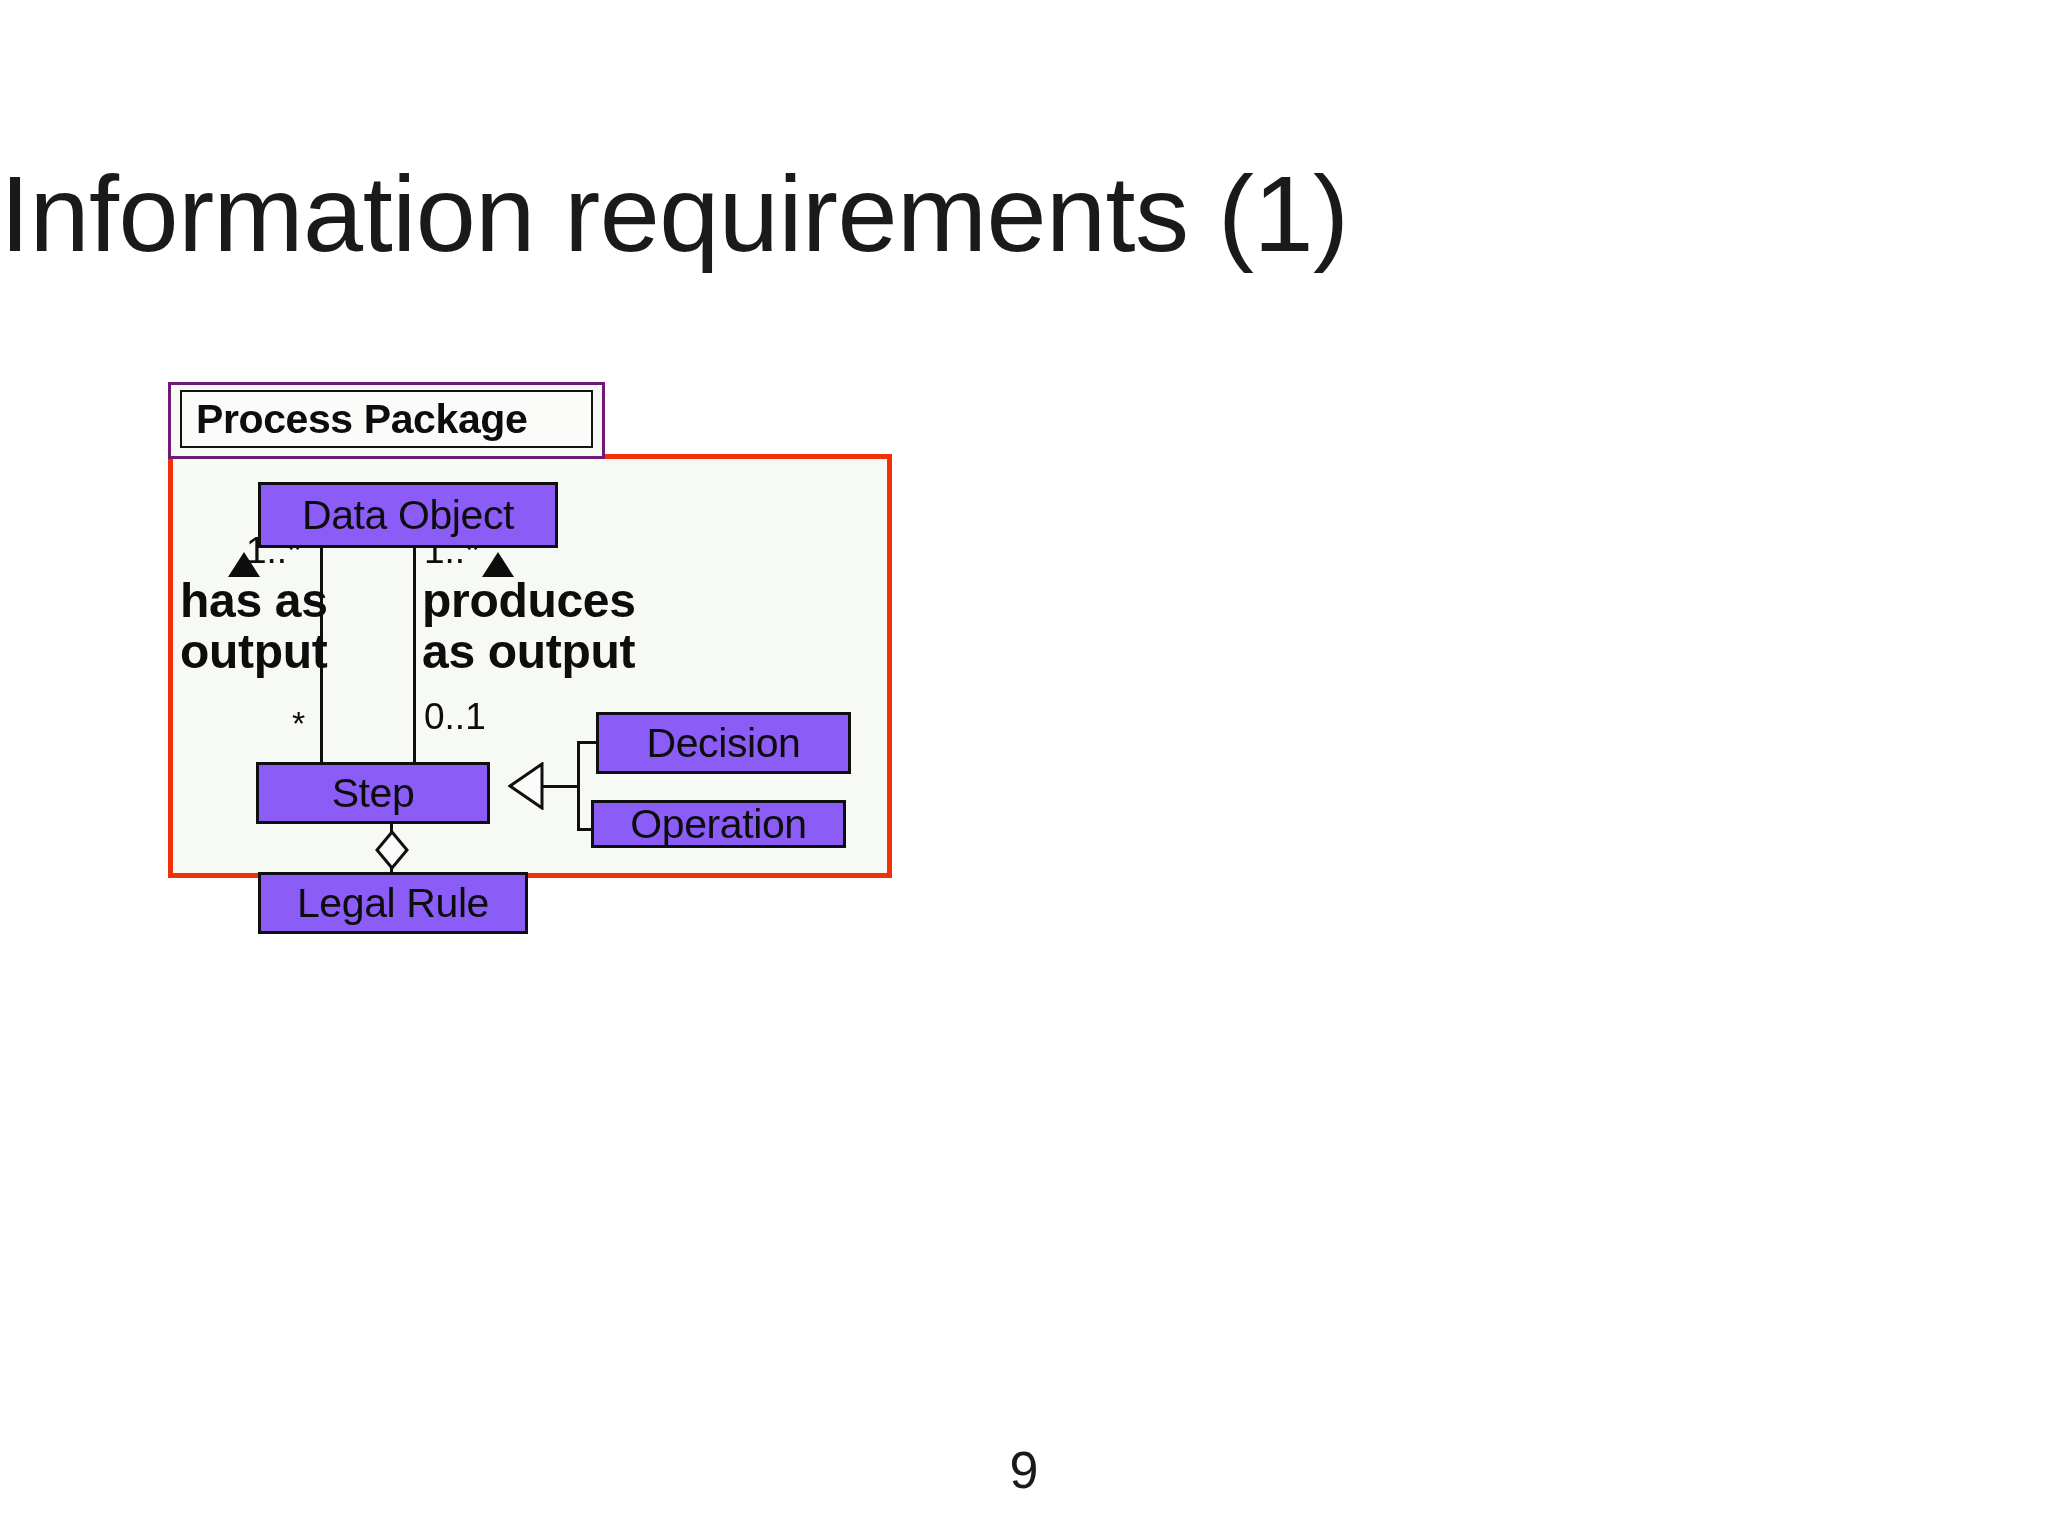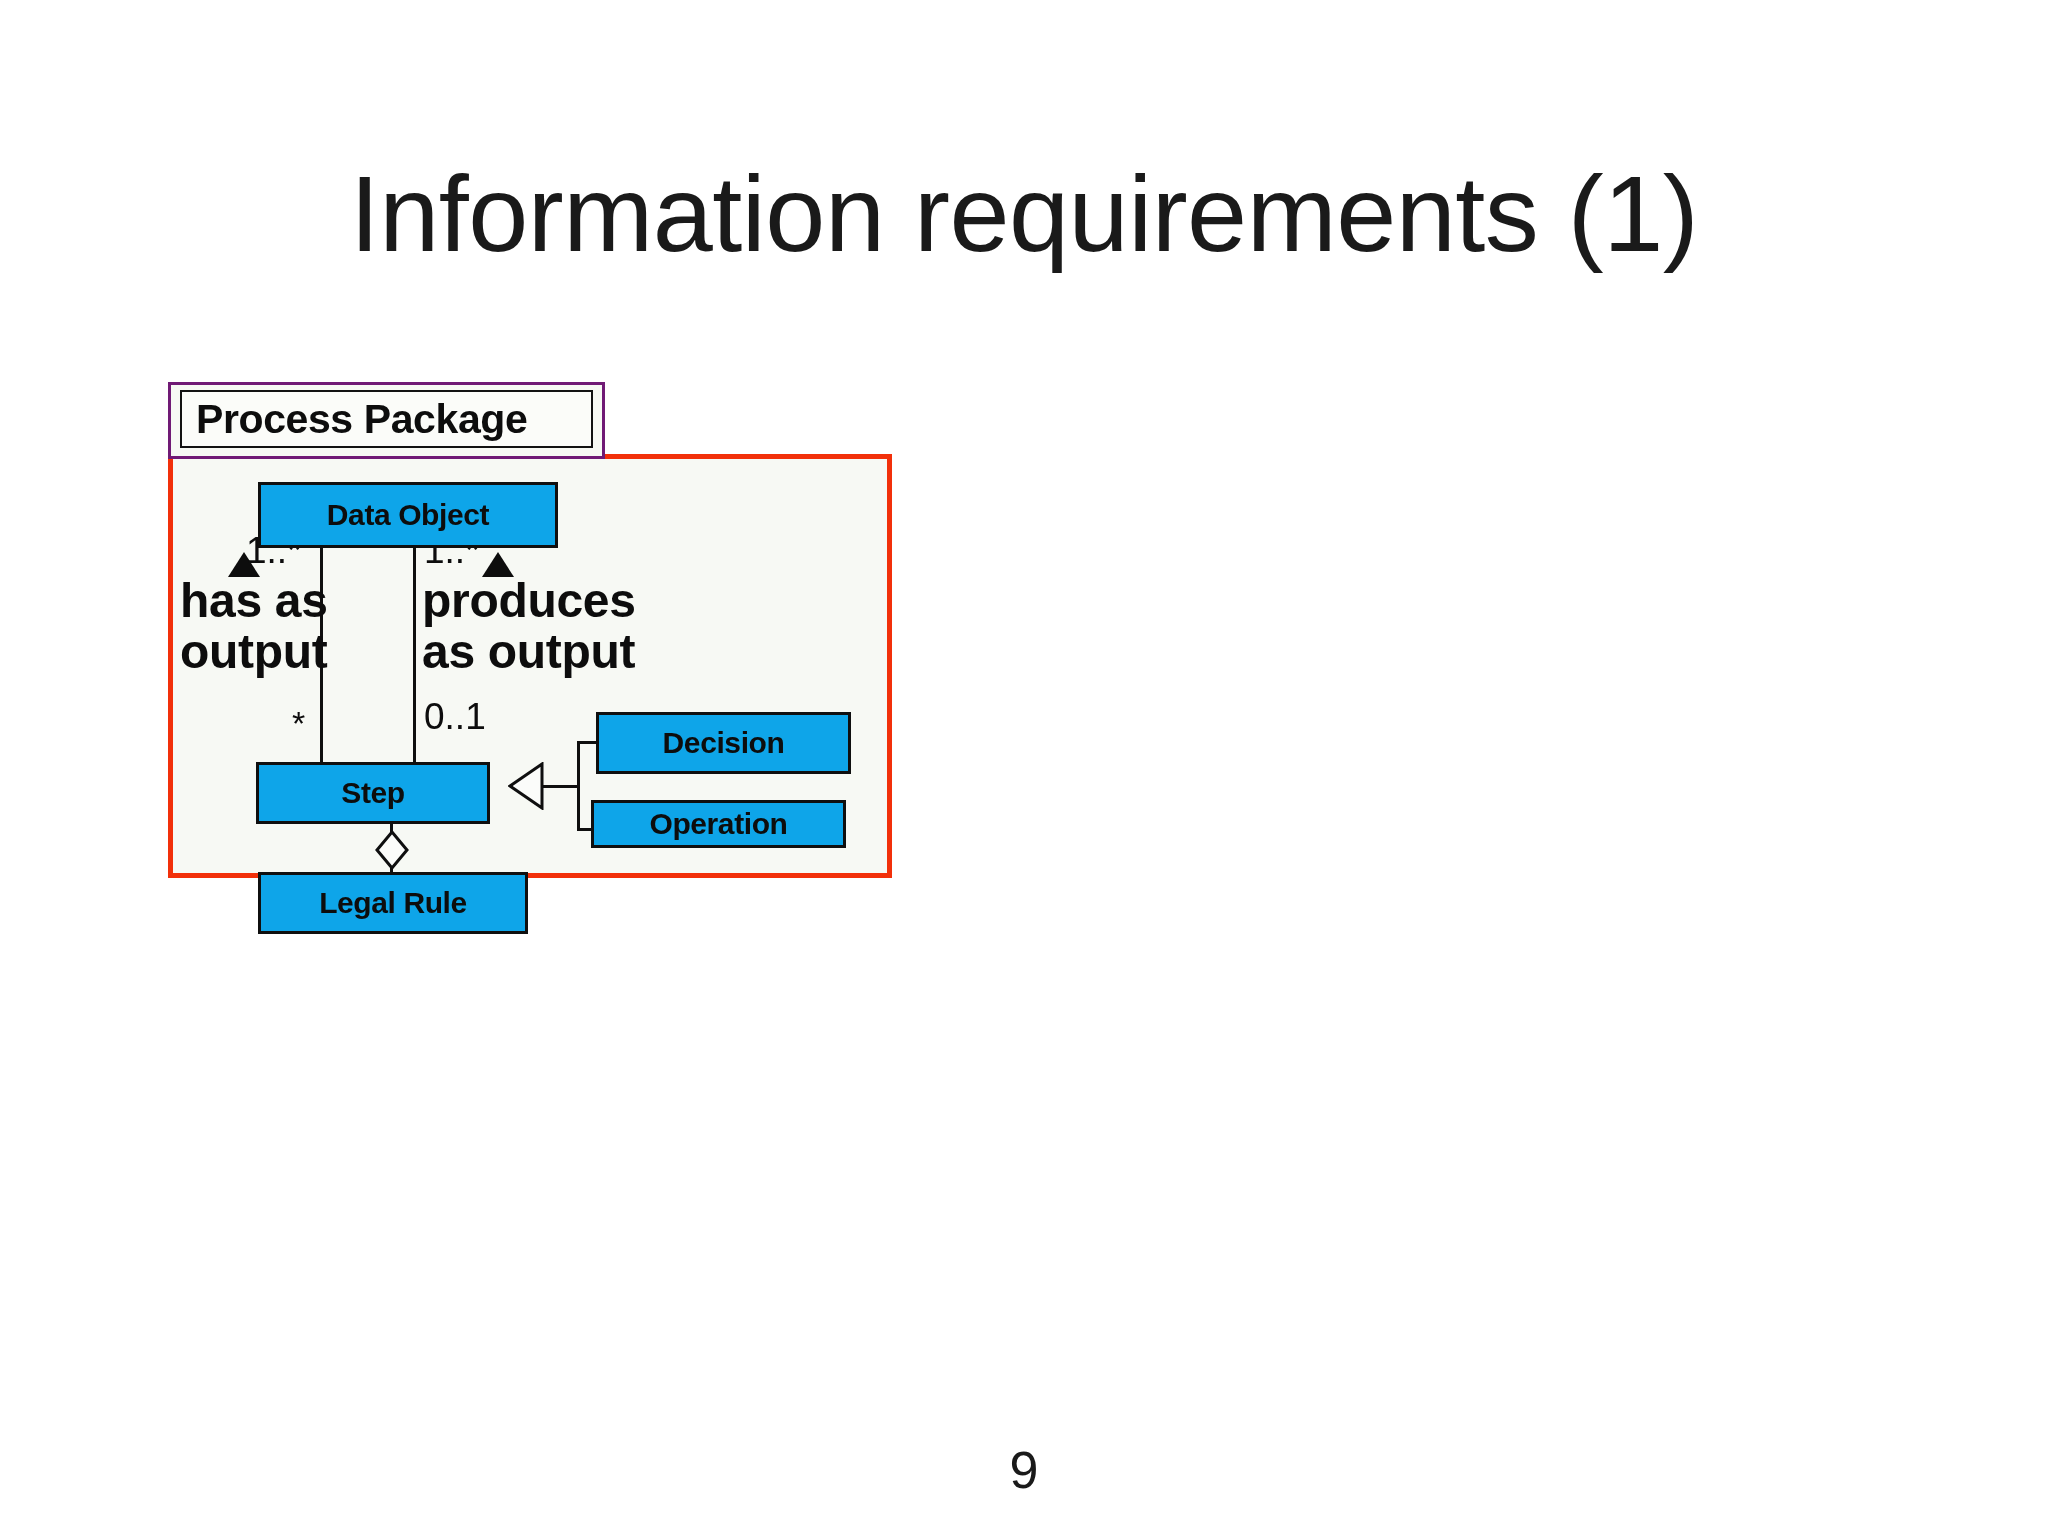--- a/index.html
+++ b/index.html
@@ -14,21 +14,21 @@
     font-family: "Liberation Sans", sans-serif;
     overflow: hidden;
   }
 
   
   #slide-title {
     position: absolute;
     left: 0;
     top: 155px;
     width: 2048px;
-    text-align: center;
+    text-align: left;
     font-family: "Liberation Sans", sans-serif;
     font-weight: 400;
     font-size: 108px;
     line-height: 1.1;
     color: #1a1a1a;
     letter-spacing: -0.5px;
     white-space: nowrap;
   }
 
   
@@ -100,28 +100,28 @@
     font-size: 41px;
     font-weight: bold;
     color: #0d0d0d;
     white-space: nowrap;
     letter-spacing: -0.4px;
   }
 
   
   .uml-box {
     position: absolute;
-    background: #0ea5e9;
+    background: #8b5cf6;
     border: 3px solid #0f0f0f;
     box-sizing: border-box;
     display: flex;
     align-items: center;
     justify-content: center;
-    font-size: 30px;
-    font-weight: bold;
+    font-size: 41px;
+    font-weight: normal;
     color: #0d0d0d;
     white-space: nowrap;
     letter-spacing: -0.4px;
     z-index: 3;
   }
 
   #box-data-object { left: 90px;  top: 100px; width: 300px; height: 66px; }
   #box-step        { left: 88px;  top: 380px; width: 234px; height: 62px; }
   #box-legal-rule  { left: 90px;  top: 490px; width: 270px; height: 62px; }
   #box-decision    { left: 428px; top: 330px; width: 255px; height: 62px; }

